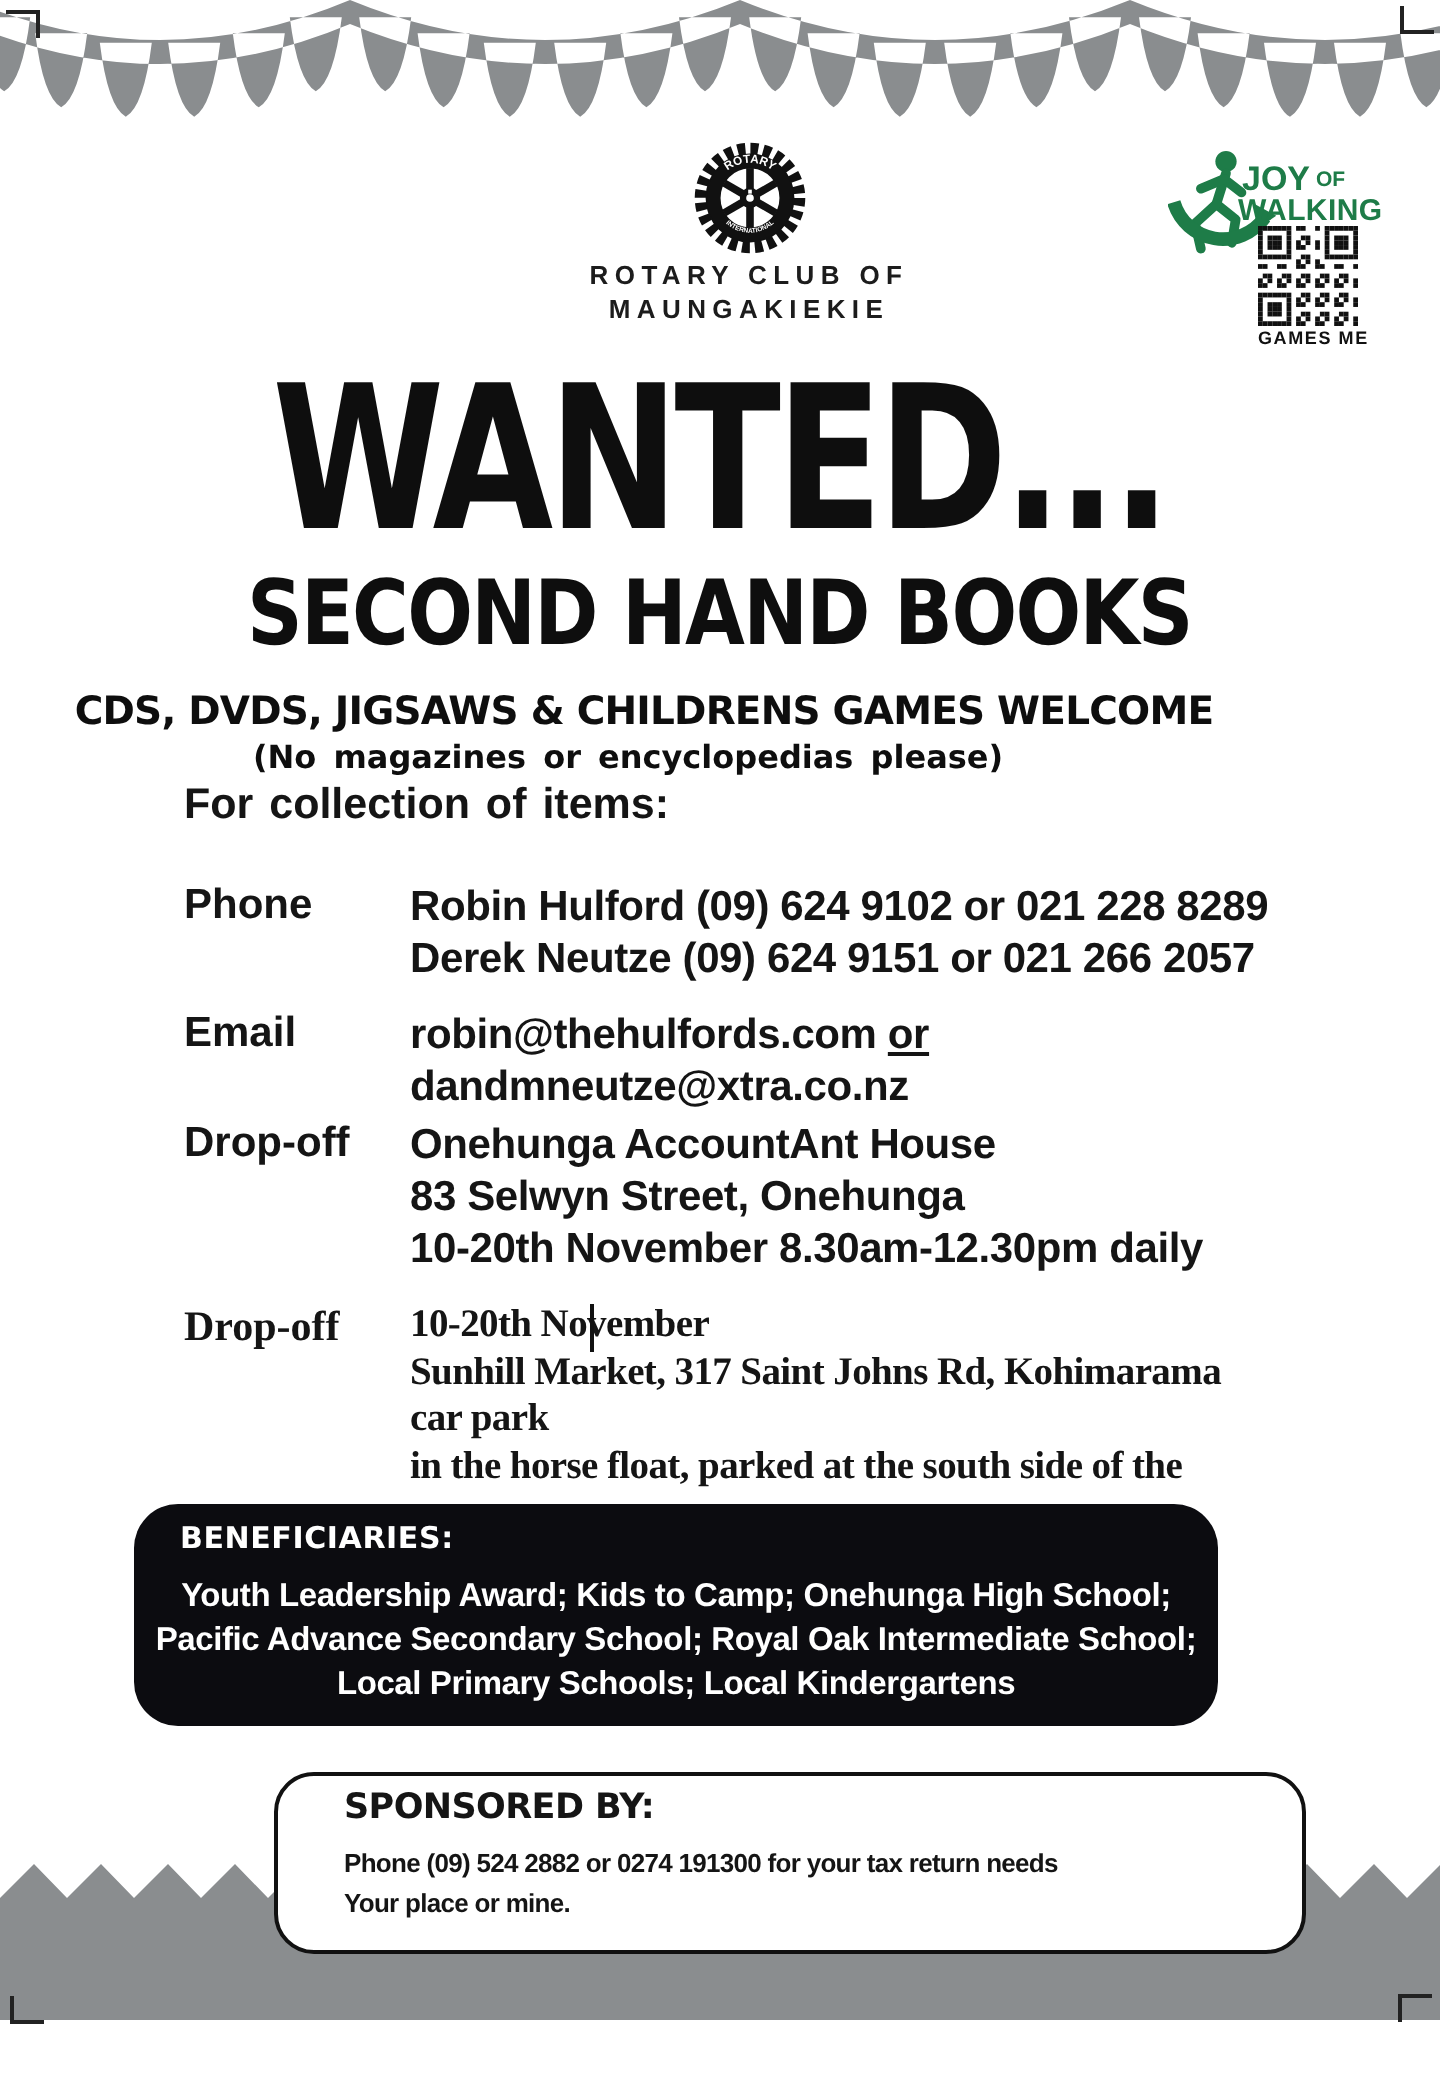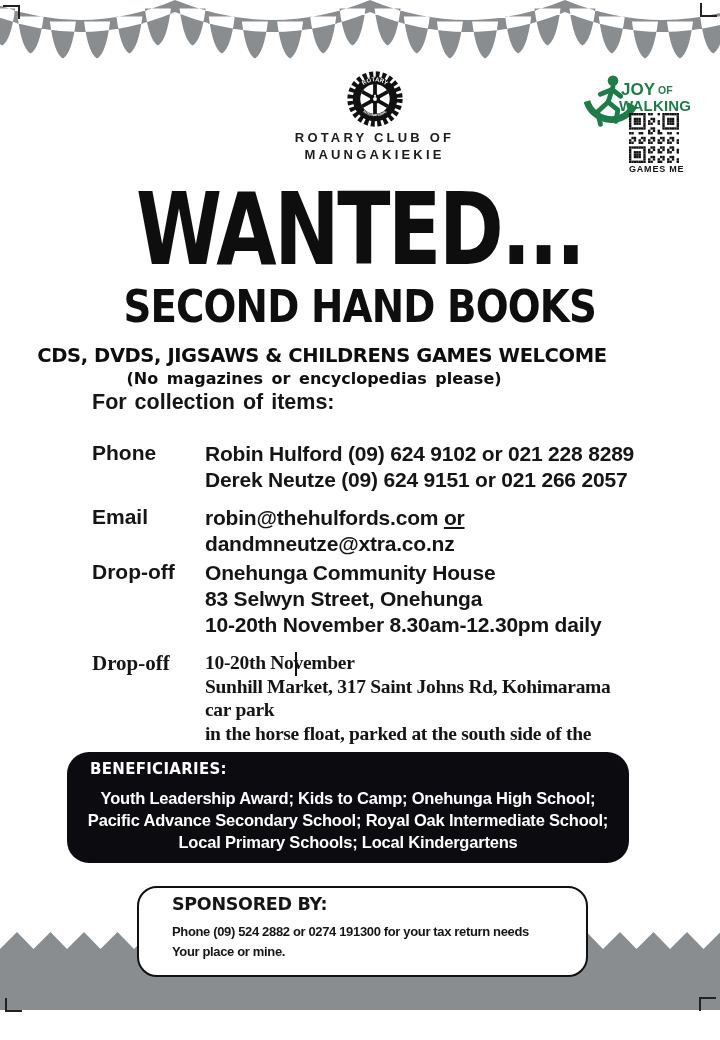--- a/index.html
+++ b/index.html
@@ -51,28 +51,28 @@
   .row .val{position:absolute;left:113px;top:0;font-size:21px;font-weight:700;line-height:26px;white-space:nowrap;letter-spacing:-.2px;}
   .r-phone{top:441px;} .r-email{top:505px;} .r-drop1{top:560px;}
   .r-drop2{top:651px;font-family:"Liberation Serif",serif;}
   .r-drop2 .lab{font-family:"Liberation Serif",serif;font-size:21px;}
   .r-drop2 .val{font-family:"Liberation Serif",serif;font-size:19.5px;line-height:23.5px;letter-spacing:-.3px;}
   .underline{text-decoration:underline;}
   .cursor{position:absolute;left:295px;top:652px;width:1.5px;height:24px;background:#111;z-index:3;}
 
   
   .bene{position:absolute;left:67px;top:752px;width:542px;height:111px;background:var(--panel,#0c0c10);
-        border-radius:22px;color:#fff;z-index:2;padding-left:20px;}
+        border-radius:22px;color:#fff;z-index:2;}
   .bene .hd{position:absolute;left:23px;top:8px;font-size:15px;font-weight:800;letter-spacing:.3px;
         font-family:"DejaVu Sans",sans-serif;}
   .bene .lines{position:absolute;left:0;top:35px;width:100%;text-align:center;
         font-size:16.5px;font-weight:700;line-height:22px;letter-spacing:-.2px;}
 
   
-  .sponsor{position:absolute;left:137px;top:886px;width:451px;height:91px;background:#fff;
+  .sponsor{position:absolute;left:137px;top:886px;width:516px;height:91px;background:#fff;
         border:2.5px solid #111;border-radius:20px;z-index:5;box-sizing:border-box;}
   .sponsor .hd{position:absolute;left:33px;top:6px;font-size:17.5px;font-weight:800;
         font-family:"DejaVu Sans",sans-serif;letter-spacing:-.3px;}
   .sponsor .lines{position:absolute;left:33px;top:34px;font-size:13px;font-weight:700;
         line-height:19.5px;letter-spacing:-.35px;white-space:nowrap;}
 </style>
 </head>
 <body>
 
 <div class="page">
@@ -359,21 +359,21 @@
         <span>robin@thehulfords.com</span>
         <span class="underline">or</span>
       </div>
       <div>dandmneutze@xtra.co.nz</div>
     </div>
   </div>
 
   <div class="row r-drop1">
     <div class="lab">Drop-off</div>
     <div class="val">
-      <div>Onehunga Community House</div>
+      <div>Onehunga AccountAnt House</div>
       <div>83 Selwyn Street, Onehunga</div>
       <div>10-20th November 8.30am-12.30pm daily</div>
     </div>
   </div>
 
   <div class="row r-drop2">
     <div class="lab">Drop-off</div>
     <div class="val">
       <div>10-20th November</div>
       <div>Sunhill Market, 317 Saint Johns Rd, Kohimarama</div>

